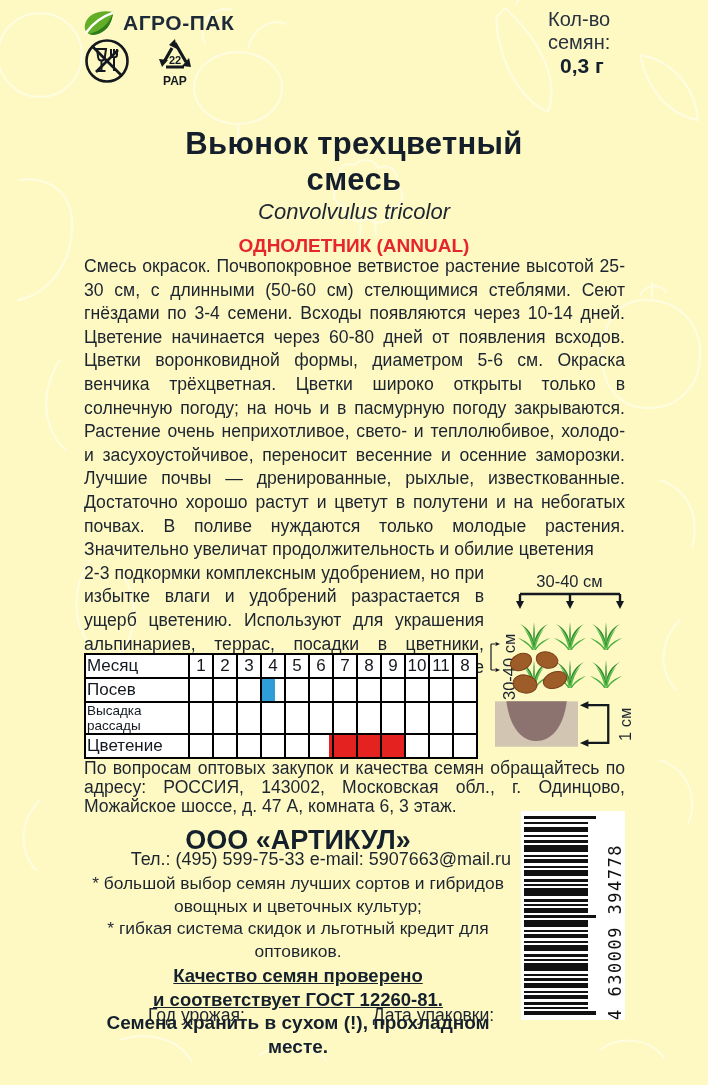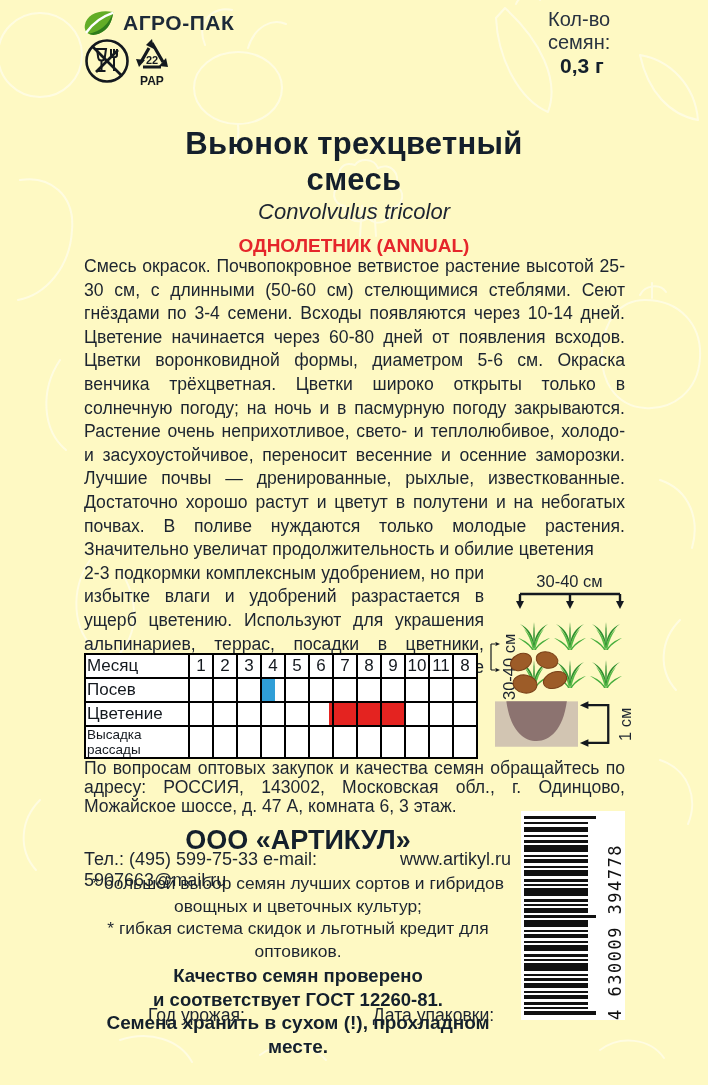--- a/index.html
+++ b/index.html
@@ -8,21 +8,21 @@
     position:relative; width:708px; height:1085px; margin:0 auto;
     background:#fef9c3; overflow:hidden;
     color:#1d2531; font-family:"Liberation Sans", sans-serif;
   }
   .doodles { position:absolute; inset:0; z-index:0; }
   .layer { position:absolute; z-index:1; }
 
   
   .brand { left:82px; top:8px; display:flex; align-items:center; gap:7px; }
   .brand-name { font-weight:bold; font-size:21px; letter-spacing:.5px; color:#1d2a38; }
-  .package-icons { left:84px; top:38px; display:flex; gap:2px; align-items:flex-start; }
+  .package-icons { left:84px; top:38px; display:flex; gap:25px; align-items:flex-start; }
   .recycle-wrap { text-align:center; }
   .recycle-wrap .pap { font-size:12px; font-weight:bold; color:#14191f; margin-top:-2px; }
   .qty { left:548px; top:8px; font-size:20px; line-height:23px; color:#28323f; }
   .qty .qty-value { font-weight:bold; font-size:21px; color:#14202c; padding-left:12px; }
 
   
   .titles { top:126px; left:0; width:100%; text-align:center; }
   .title-main { font-size:31px; line-height:36px; font-weight:bold; color:#141f2b; letter-spacing:.3px; }
   .title-latin { font-size:22px; font-style:italic; margin-top:1px; color:#1d2531; }
   .title-annual { font-size:19px; font-weight:bold; margin-top:10px; }
@@ -49,21 +49,21 @@
 
   
   .depth { left:495px; top:650px; width:140px; }
   .seeds { margin-left:8px; }
 
   
   .wholesale { left:84px; top:759px; width:541px; font-size:17.6px; line-height:19px; text-align:justify; }
   .company { left:84px; top:825px; width:428px; text-align:center; font-weight:bold; font-size:27px; color:#14202c; }
   .contacts { left:84px; top:849px; width:427px; display:flex; justify-content:flex-end; font-size:18px; color:#1c2430; }
   .bullets { left:84px; top:872px; width:428px; text-align:center; font-size:17.4px; line-height:22.6px; color:#1c2430; }
-  .quality { font-weight:bold; font-size:18.5px; line-height:23.5px; margin-top:2px; color:#14202c; }
+  .quality { font-weight:bold; font-size:18.5px; line-height:23.5px; margin-top:2px; color:#14202c;text-decoration:underline; }
   .storage { font-weight:bold; font-size:19px; line-height:24px; color:#14202c; }
 
   .footer { left:84px; top:1005px; width:440px; display:flex; font-size:17.6px; color:#1c2430; }
   .footer .harvest { margin-left:64px; }
   .footer .packing { margin-left:128px; }
 
   
   .barcode { left:521px; top:811px; width:104px; height:209px; background:#fff; }
   .barcode svg { position:absolute; left:3px; top:4px; }
   .barcode .digits {
@@ -225,47 +225,47 @@
         <td class="c"></td>
             <td class="c"></td>
         <td class="c"></td>
             <td class="c"></td>
         <td class="c"></td>
             <td class="c"></td>
         <td class="c"></td>
             <td class="c"></td>
       </tr>
       <tr>
+        <td class="lbl small">Высадка рассады</td>
+        <td class="c"></td>
+            <td class="c"></td>
+            <td class="c"></td>
+            <td class="c"></td>
+            <td class="c"></td>
+            <td class="c"></td>
+        <td class="c"></td>
+            <td class="c"></td>
+            <td class="c"></td>
+            <td class="c"></td>
+            <td class="c"></td>
+            <td class="c"></td>
+      </tr>
+      <tr>
         <td class="lbl">Цветение</td>
         <td class="c"></td>
             <td class="c"></td>
         <td class="c"></td>
             <td class="c"></td>
         <td class="c"></td>
             <td class="c" style="background: linear-gradient(to left, rgb(228, 35, 32) 15%, rgb(255, 255, 255) 0px);"></td>
         <td class="c" style="background: rgb(228, 35, 32);"></td>
             <td class="c" style="background: rgb(228, 35, 32);"></td>
         <td class="c" style="background: rgb(228, 35, 32);"></td>
             <td class="c"></td>
         <td class="c"></td>
-            <td class="c"></td>
-      </tr>
-      <tr>
-        <td class="lbl small">Высадка рассады</td>
-        <td class="c"></td>
-            <td class="c"></td>
-            <td class="c"></td>
-            <td class="c"></td>
-            <td class="c"></td>
-            <td class="c"></td>
-        <td class="c"></td>
-            <td class="c"></td>
-            <td class="c"></td>
-            <td class="c"></td>
-            <td class="c"></td>
             <td class="c"></td>
       </tr>
     </tbody>
       </table>
   </div>
 
   <div class="layer depth">
     <svg class="seeds" width="70" height="46" viewBox="0 0 70 46">
       <ellipse cx="18" cy="12" rx="11" ry="8" transform="rotate(-25 18 12)" fill="#9d5c28" stroke="#7a4118" stroke-width="1"></ellipse>
       <ellipse cx="44" cy="10" rx="11" ry="8" transform="rotate(15 44 10)" fill="#9d5c28" stroke="#7a4118" stroke-width="1"></ellipse>
@@ -282,21 +282,20 @@
         <path d="M2 4 L11 0 L11 8 Z M2 44 L11 40 L11 48 Z" fill="#14191f"></path>
       </svg>
       <div style="writing-mode:vertical-rl; transform:rotate(180deg); font-size:16.5px; height:48px; text-align:center;">1 см</div>
     </div>
   </div>
 
   <div class="layer wholesale">По вопросам оптовых закупок и качества семян обращайтесь по адресу: РОССИЯ, 143002, Московская обл., г. Одинцово, Можайское шоссе, д. 47 А, комната 6, 3 этаж.</div>
   <div class="layer company">ООО «АРТИКУЛ»</div>
   <div class="layer contacts">
     <span>Тел.: (495) 599-75-33 e-mail: 5907663@mail.ru</span>
-    <span>www.artikyl.ru</span>
   </div>
 
   <div class="layer bullets">
     <div>* большой выбор семян лучших сортов и гибридов овощных и цветочных культур;</div>
     <div>* гибкая система скидок и льготный кредит для оптовиков.</div>
     <div class="quality">Качество семян проверено</div>
     <div class="quality" style="margin-top:0">и соответствует ГОСТ 12260-81.</div>
     <div class="storage">Семена хранить в сухом (!), прохладном месте.</div>
   </div>
 

